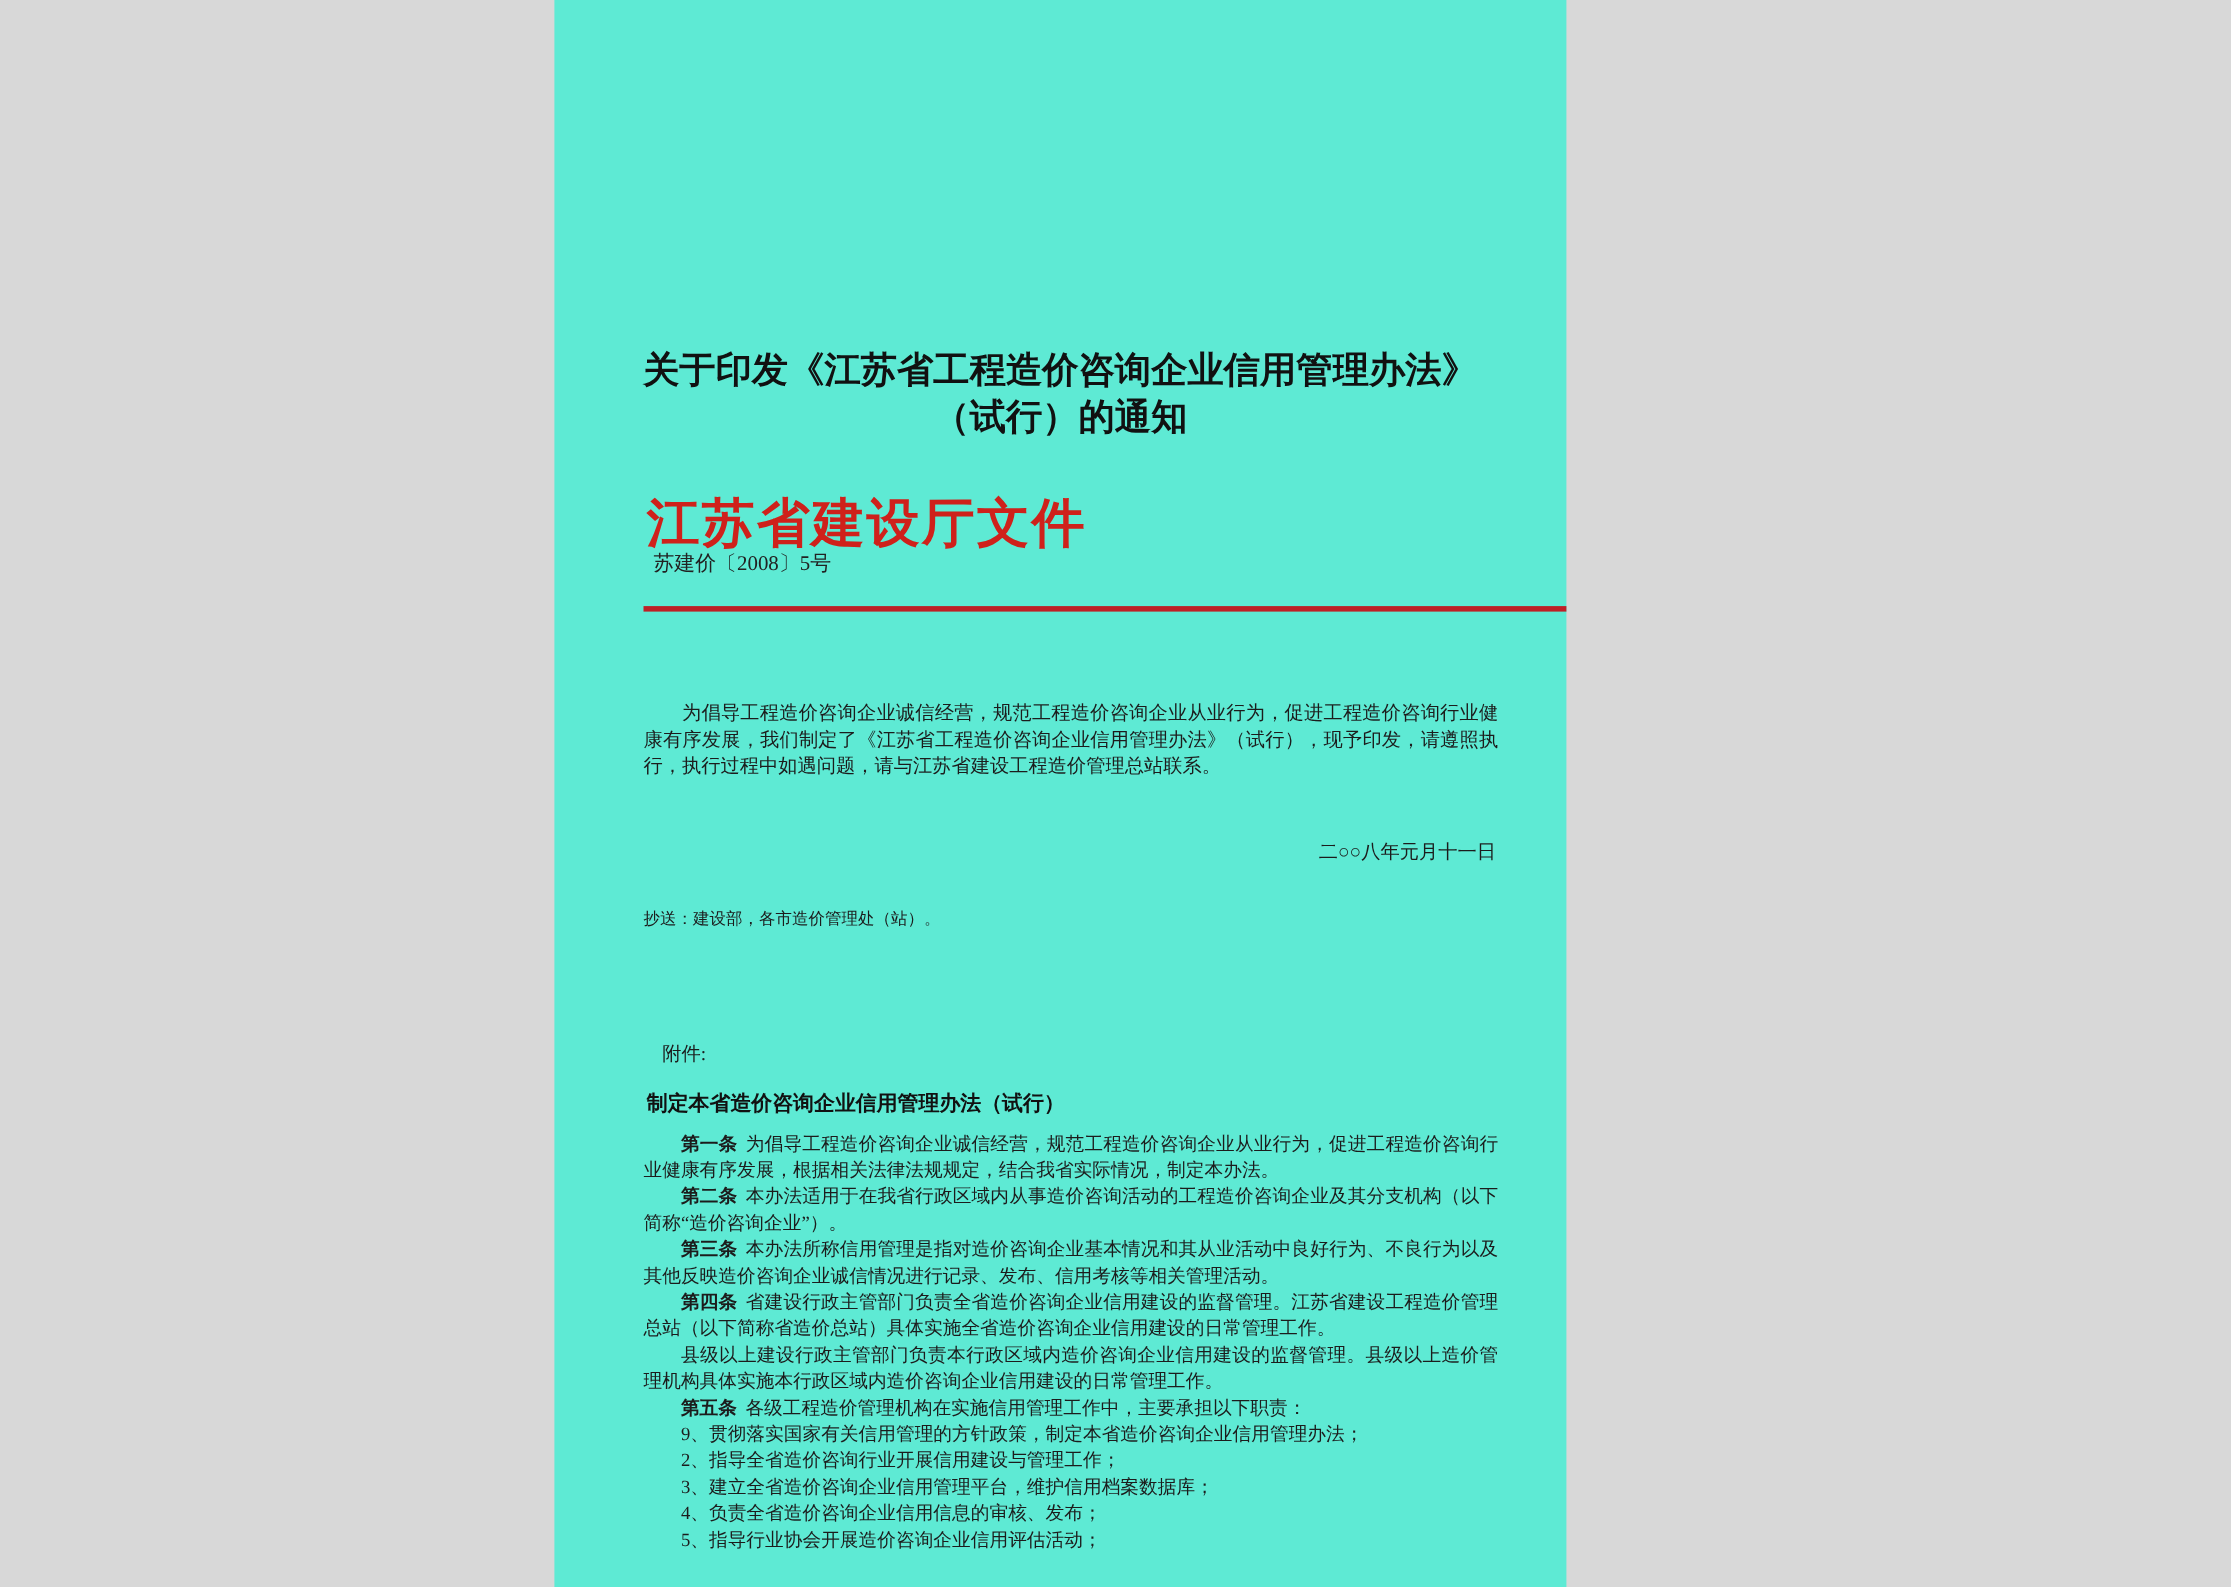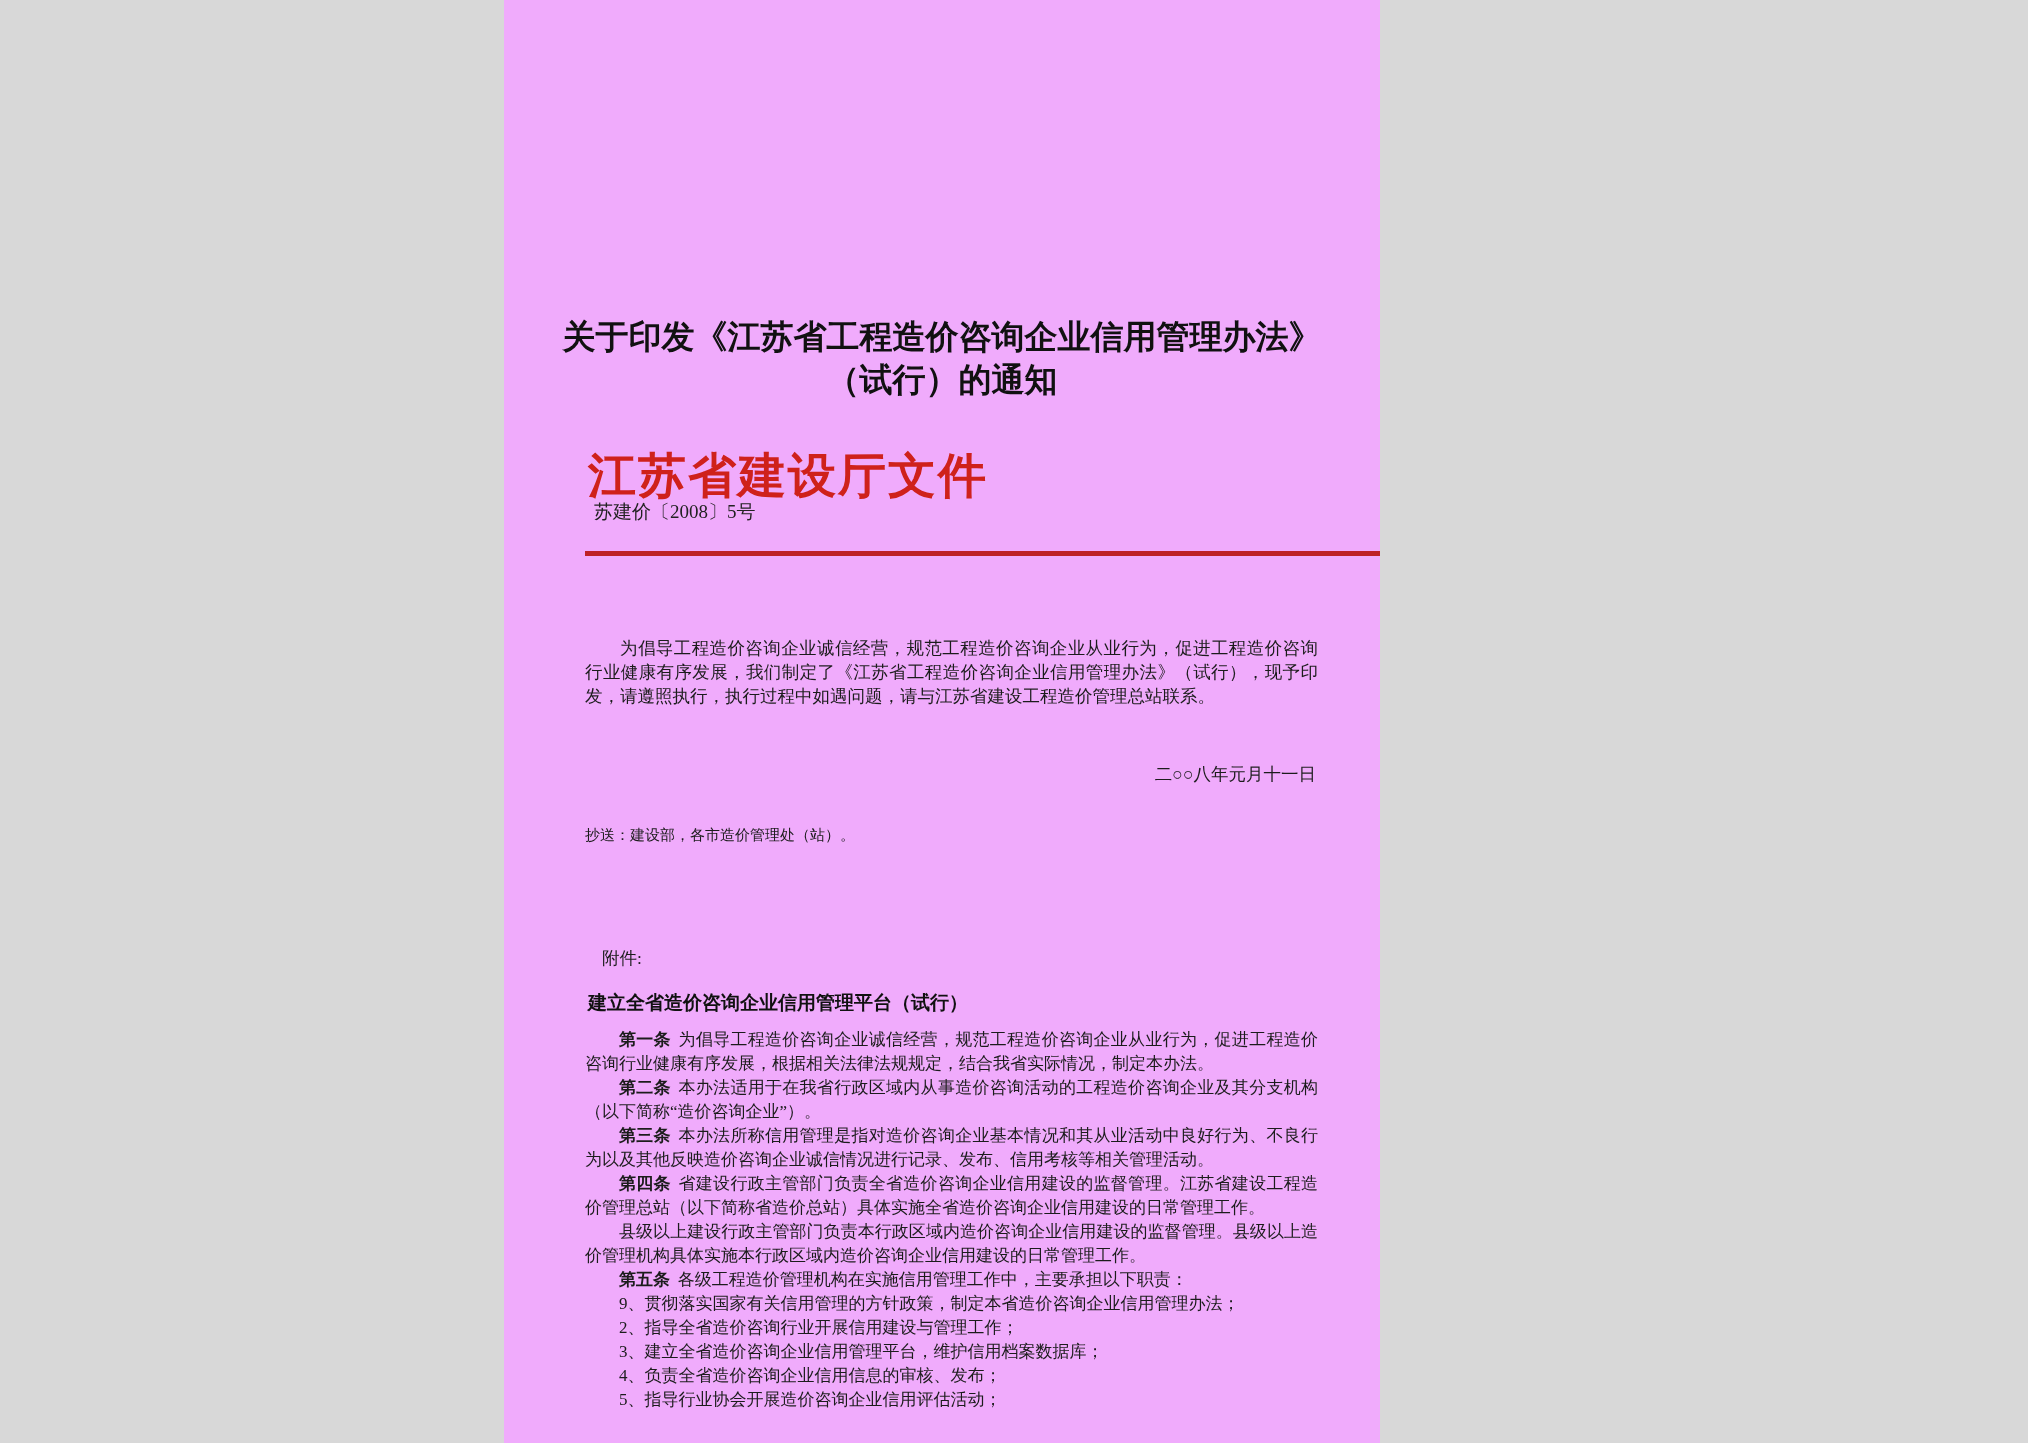--- a/index.html
+++ b/index.html
@@ -18,22 +18,23 @@
     width: 2028px;
     height: 1443px;
     position: relative;
   }
   .paper {
     position: absolute;
     left: 504px;
     top: 0;
     width: 876px;
     height: 1443px;
-    background: #f0abfc;
+    background: #5eead4;
     overflow: hidden;
+    padding-left: 44px;
   }
   .doc-title {
     position: absolute;
     left: 0;
     right: 0;
     top: 316px;
     text-align: center;
     font-size: 33px;
     line-height: 43px;
     font-weight: bold;
@@ -150,21 +151,21 @@
     <div class="greeting-block">
       <p class="notice-body">为倡导工程造价咨询企业诚信经营，规范工程造价咨询企业从业行为，促进工程造价咨询行业健康有序发展，我们制定了《江苏省工程造价咨询企业信用管理办法》（试行），现予印发，请遵照执行，执行过程中如遇问题，请与江苏省建设工程造价管理总站联系。</p>
     </div>
 
     <div class="date-line">二○○八年元月十一日</div>
 
     <div class="cc-line">抄送：建设部，各市造价管理处（站）。</div>
 
     <div class="attachment-label">附件:</div>
 
-    <div class="attachment-title">建立全省造价咨询企业信用管理平台（试行）</div>
+    <div class="attachment-title">制定本省造价咨询企业信用管理办法（试行）</div>
 
     <div class="articles">
       <p class="article"><b class="article-label">第一条</b><span>为倡导工程造价咨询企业诚信经营，规范工程造价咨询企业从业行为，促进工程造价咨询行业健康有序发展，根据相关法律法规规定，结合我省实际情况，制定本办法。</span></p>
       <p class="article"><b class="article-label">第二条</b><span>本办法适用于在我省行政区域内从事造价咨询活动的工程造价咨询企业及其分支机构（以下简称“造价咨询企业”）。</span></p>
       <p class="article"><b class="article-label">第三条</b><span>本办法所称信用管理是指对造价咨询企业基本情况和其从业活动中良好行为、不良行为以及其他反映造价咨询企业诚信情况进行记录、发布、信用考核等相关管理活动。</span></p>
       <p class="article"><b class="article-label">第四条</b><span>省建设行政主管部门负责全省造价咨询企业信用建设的监督管理。江苏省建设工程造价管理总站（以下简称省造价总站）具体实施全省造价咨询企业信用建设的日常管理工作。</span></p>
       <p class="article"><b class="article-label"></b><span>县级以上建设行政主管部门负责本行政区域内造价咨询企业信用建设的监督管理。县级以上造价管理机构具体实施本行政区域内造价咨询企业信用建设的日常管理工作。</span></p>
       <p class="article"><b class="article-label">第五条</b><span>各级工程造价管理机构在实施信用管理工作中，主要承担以下职责：</span></p>
       <p class="article"><b class="article-label"></b><span>9、贯彻落实国家有关信用管理的方针政策，制定本省造价咨询企业信用管理办法；</span></p>
       <p class="article"><b class="article-label"></b><span>2、指导全省造价咨询行业开展信用建设与管理工作；</span></p>

